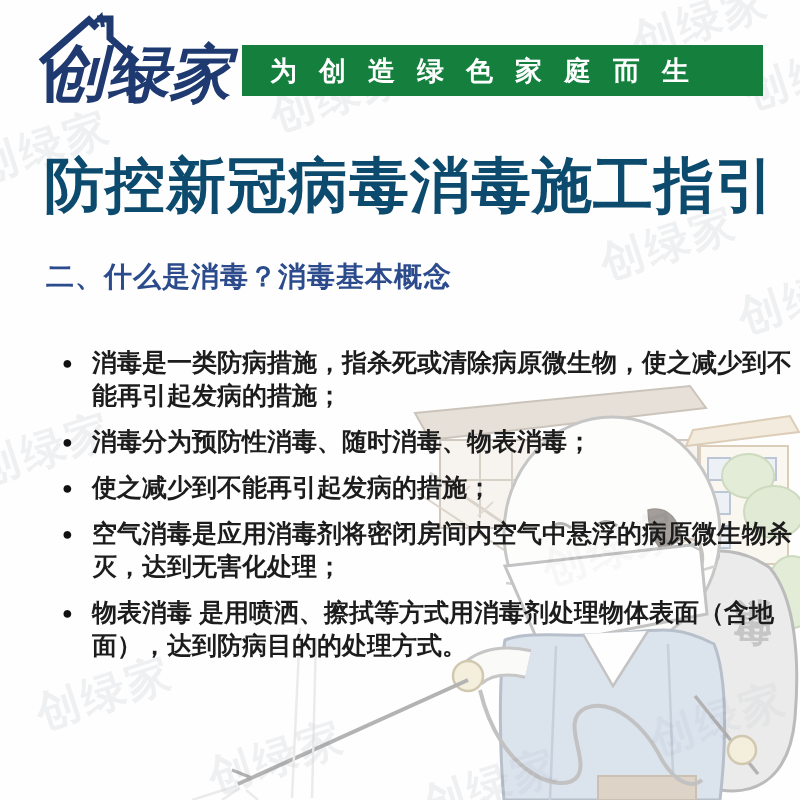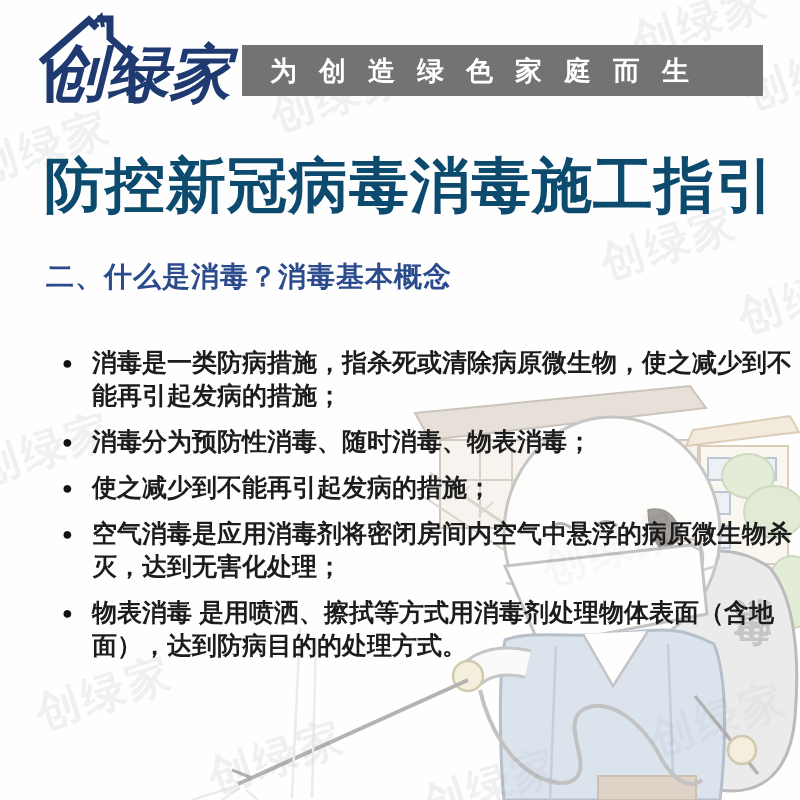--- a/index.html
+++ b/index.html
@@ -11,21 +11,21 @@
       color:rgba(128,138,155,0.12);transform:rotate(-18deg);white-space:nowrap;z-index:0;}
 
   
   .illustration{position:absolute;left:0;top:378px;width:800px;height:422px;
       opacity:0.5;z-index:1;pointer-events:none;}
   .tank-label{position:absolute;left:727px;top:190px;font-size:38px;font-weight:bold;
       color:#8f8f8f;writing-mode:vertical-rl;text-orientation:upright;letter-spacing:10px;}
 
   
   .logo{position:absolute;left:33px;top:10px;width:208px;height:100px;z-index:2;}
-  .banner{position:absolute;left:242px;top:45px;width:521px;height:51px;background:#737373;
+  .banner{position:absolute;left:242px;top:45px;width:521px;height:51px;background:#15803d;
       z-index:2;display:flex;align-items:center;}
   .banner-text{color:#ffffff;font-size:27px;font-weight:bold;letter-spacing:22px;
       padding-left:28px;white-space:nowrap;}
 
   
   .title{position:absolute;left:44px;top:124px;width:730px;z-index:2;
       font-size:60px;line-height:1.15;font-weight:900;color:#0c4a6e;letter-spacing:1px;
       white-space:nowrap;margin-top:27px;}
 
   

